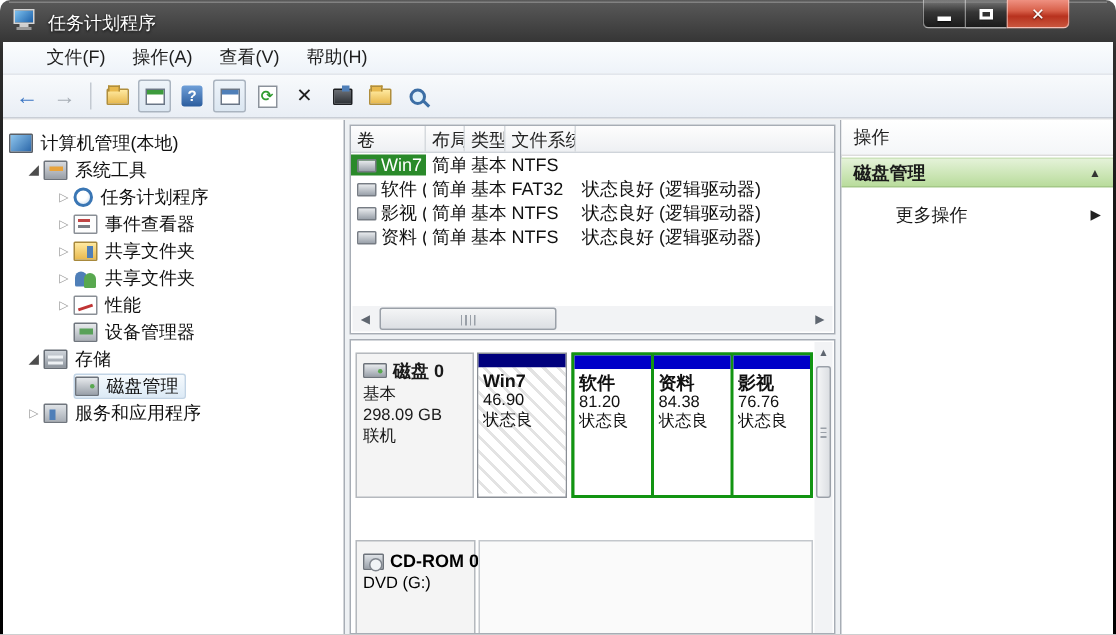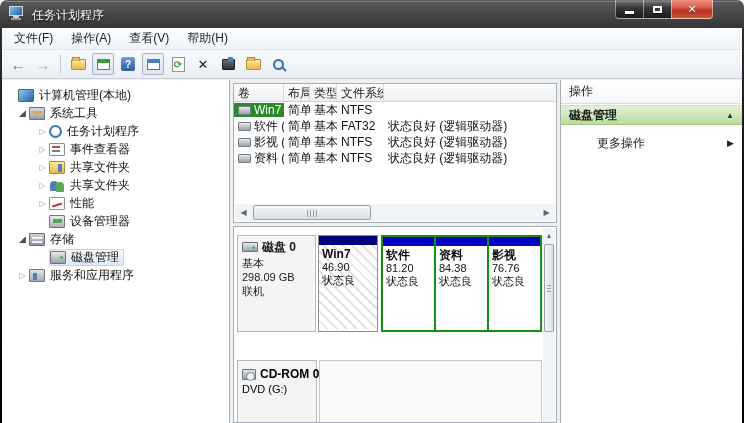--- a/index.html
+++ b/index.html
@@ -23,21 +23,21 @@
   .btn-max { width:27px; border-left:none; border-right:none; }
   .btn-close { width:42px; border-radius:0 0 4px 0;
                background:linear-gradient(180deg,#ef9181 0%,#d8604a 40%,#b8321e 60%,#c9553d 100%); }
   .glyph-min { width:9px; height:3px; background:#fff; margin-top:6px; box-shadow:0 1px 1px rgba(0,0,0,.6); }
   .glyph-max { width:9px; height:7px; border:2px solid #fff; box-shadow:0 1px 1px rgba(0,0,0,.6); }
   .glyph-close { color:#fff; font-size:11px; font-weight:bold; text-shadow:0 1px 1px rgba(0,0,0,.6); }
   
   .app { position:absolute; top:28px; left:2px; right:2px; bottom:0; background:#f0f0f0; }
   .menubar { position:absolute; top:0; left:0; right:0; height:22px;
              background:linear-gradient(180deg,#fbfdfe,#eef3f9); border-bottom:1px solid #e2e6ec;
-             display:flex; align-items:center; padding-left:3px; }
+             display:flex; align-items:center; padding-left:20px; }
   .menu-item { font-size:12px; color:#1e1e1e; padding:2px 9px; }
   .toolbar { position:absolute; top:22px; left:0; right:0; height:29px;
              background:linear-gradient(180deg,#f8fafc,#e9eef5); border-bottom:1px solid #c9ced6;
              display:flex; align-items:center; padding-left:5px; gap:3px; }
   .tb { width:22px; height:22px; display:flex; align-items:center; justify-content:center; font-size:13px; }
   .tb-sep { width:1px; height:18px; background:#c3c9d1; margin:0 3px; }
   .arrow-back { color:#3b76c4; font-weight:bold; font-size:15px; }
   .arrow-fwd { color:#a6adb5; font-weight:bold; font-size:15px; }
   .tb-framed { border:1px solid #aab4c0; background:linear-gradient(180deg,#eef4fa,#dbe6f1); border-radius:2px; }
   .mini-win { width:13px; height:11px; border:1px solid #6a7686; background:#fff; position:relative; }
@@ -52,21 +52,21 @@
   .ic-props { width:13px; height:11px; background:linear-gradient(180deg,#6b6f75,#2e3237); border:1px solid #1d1f22; border-radius:1px; position:relative; }
   .ic-props::before { content:""; position:absolute; top:-3px; right:1px; width:5px; height:4px; background:#4f7fb8; }
   .ic-mag { width:11px; height:11px; border:2px solid #3c6ea5; border-radius:50%; position:relative; background:#dff0fb; }
   .ic-mag::after { content:""; position:absolute; width:6px; height:2px; background:#3c6ea5; transform:rotate(45deg); right:-5px; bottom:-2px; }
   
   .main { position:absolute; top:52px; left:0; right:0; bottom:0; background:#eef1f4; }
   .pane { background:#fff; border:1px solid #a7adb5; position:absolute; }
   
   .tree { left:0; top:0; bottom:0; width:228px; border-left:none; border-top:none; border-bottom:none; overflow:hidden; padding-top:6px; }
   .trow { height:18px; display:flex; align-items:center; font-size:12px; color:#111; white-space:nowrap; }
-  .lv0 { padding-left:16px; } .lv1 { padding-left:14px; } .lv2 { padding-left:34px; }
+  .lv0 { padding-left:4px; } .lv1 { padding-left:14px; } .lv2 { padding-left:34px; }
   .exp { width:13px; font-size:8px; color:#9a9a9a; text-align:center; flex:0 0 13px; }
   .exp.open { color:#4d4d4d; font-size:9px; }
   .ti { width:16px; height:13px; margin-right:5px; flex:0 0 16px; position:relative; border-radius:1px; }
   .ti-computer { background:linear-gradient(135deg,#8fc6ee,#2a66a8); border:1px solid #5a5f66; }
   .ti-tools { background:linear-gradient(180deg,#d8dade,#9aa0a8); border:1px solid #6d737b; }
   .ti-tools::before { content:""; position:absolute; left:3px; top:3px; width:9px; height:3px; background:#e8a33c; }
   .ti-clock { width:13px; flex-basis:13px; height:13px; border-radius:50%; background:radial-gradient(circle at 40% 35%,#fff 45%,#bcd4ec); border:2px solid #3a76b4; }
   .ti-event { background:#fdfdfd; border:1px solid #8a8f96; }
   .ti-event::before { content:""; position:absolute; left:2px; top:2px; width:8px; height:2px; background:#c04545; box-shadow:0 4px 0 #7a7f86; }
   .ti-share { background:linear-gradient(180deg,#ffe9a0,#e8b94e); border:1px solid #a8893c; }

